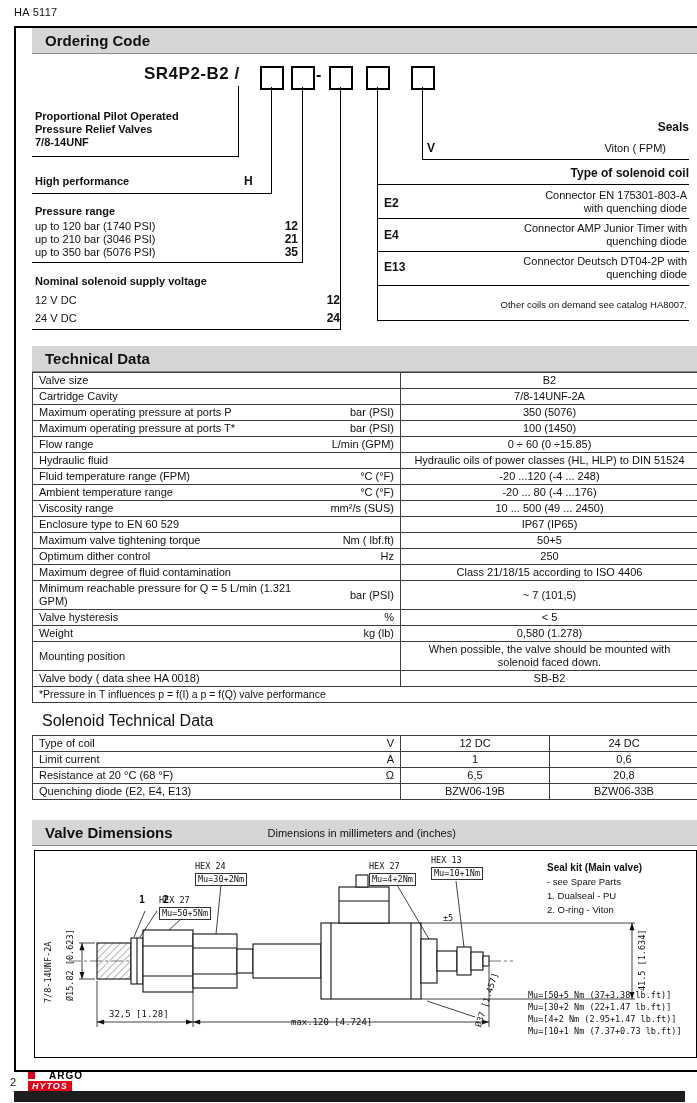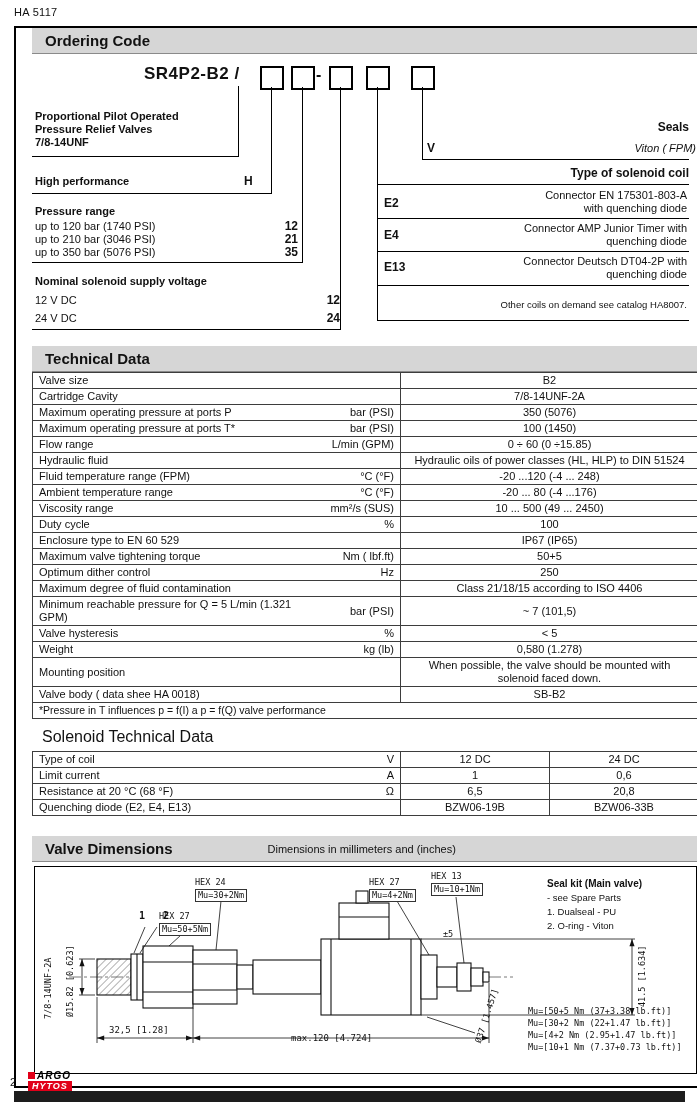--- a/index.html
+++ b/index.html
@@ -42,21 +42,21 @@
   .rot{transform:rotate(-90deg);transform-origin:0 0;}
   .mu-box{border:1px solid #333;padding:0 2px;display:inline-block;margin-top:1px;background:#fff;}
   .hexlbl{line-height:11px;}
   .sealkit{position:absolute;left:512px;top:10px;width:148px;font-size:9.5px;line-height:14px;white-space:nowrap;}
   .sealkit .skt{font-weight:bold;font-size:10px;}
   .munotes{position:absolute;left:474px;top:138px;font-family:"DejaVu Sans Mono","Liberation Mono",monospace;font-size:8.5px;line-height:12px;white-space:nowrap;margin-left:19px;}
 
   
   .page-num{position:absolute;left:10px;top:1076px;font-size:11px;}
   .logo{position:absolute;left:28px;top:1070px;}
-  .logo-top{font-weight:bold;font-style:italic;font-size:10px;letter-spacing:1px;display:flex;align-items:center;gap:2px;color:#000;}
+  .logo-top{font-weight:bold;font-size:10px;letter-spacing:1px;display:flex;align-items:center;gap:14px;color:#000;}
   .logo-sq{width:7px;height:7px;background:#e10019;display:inline-block;}
   .logo-bottom{background:#e10019;color:#fff;font-weight:bold;font-style:italic;font-size:9px;padding:0 4px;letter-spacing:1px;width:fit-content;}
   .bottom-bar{position:absolute;left:14px;top:1091px;width:671px;height:11px;background:#1d1d1d;}
 </style>
 </head>
 <body>
 
 <div class="doc-number">HA 5117</div>
 
 <div class="frame">
@@ -107,21 +107,21 @@
     <div class="code rt" style="left:238px;top:191px;width:28px;">35</div>
 
     <div class="lbl" style="left:3px;top:221px;">Nominal solenoid supply voltage</div>
     <div class="opt" style="left:3px;top:240px;">12 V DC</div>
     <div class="opt" style="left:3px;top:258px;">24 V DC</div>
     <div class="code rt" style="left:280px;top:239px;width:28px;">12</div>
     <div class="code rt" style="left:280px;top:257px;width:28px;">24</div>
 
     <div class="lbl rt" style="left:400px;top:66px;width:257px;font-size:12px;">Seals</div>
     <div class="code" style="left:395px;top:87px;">V</div>
-    <div class="opt rt" style="left:457px;top:88px;width:207px;font-style:italic;">Viton ( FPM)</div>
+    <div class="opt rt" style="left:427px;top:88px;width:207px;">Viton ( FPM)</div>
 
     <div class="lbl rt" style="left:400px;top:112px;width:257px;font-size:12px;">Type of solenoid coil</div>
 
     <div class="code" style="left:352px;top:142px;">E2</div>
     <div class="opt rt" style="left:400px;top:135px;width:255px;">Connector EN 175301-803-A</div>
     <div class="opt rt" style="left:400px;top:148px;width:255px;">with quenching diode</div>
 
     <div class="code" style="left:352px;top:174px;">E4</div>
     <div class="opt rt" style="left:400px;top:168px;width:255px;">Connector AMP Junior Timer with</div>
     <div class="opt rt" style="left:400px;top:181px;width:255px;">quenching diode</div>
@@ -181,25 +181,20 @@
         </tr>
         <tr>
           <td class="c-label">Ambient temperature range</td>
           <td class="c-unit">°C (°F)</td>
           <td class="c-value">-20 ... 80 (-4 ...176)</td>
         </tr>
         <tr>
           <td class="c-label">Viscosity range</td>
           <td class="c-unit">mm²/s (SUS)</td>
           <td class="c-value">10 ... 500 (49 ... 2450)</td>
-        </tr>
-        <tr>
-          <td class="c-label">Duty cycle</td>
-          <td class="c-unit">%</td>
-          <td class="c-value">100</td>
         </tr>
         <tr>
           <td class="c-label">Enclosure type to EN 60 529</td>
           <td class="c-unit"></td>
           <td class="c-value">IP67 (IP65)</td>
         </tr>
         <tr>
           <td class="c-label">Maximum valve tightening torque</td>
           <td class="c-unit">Nm ( lbf.ft)</td>
           <td class="c-value">50+5</td>

